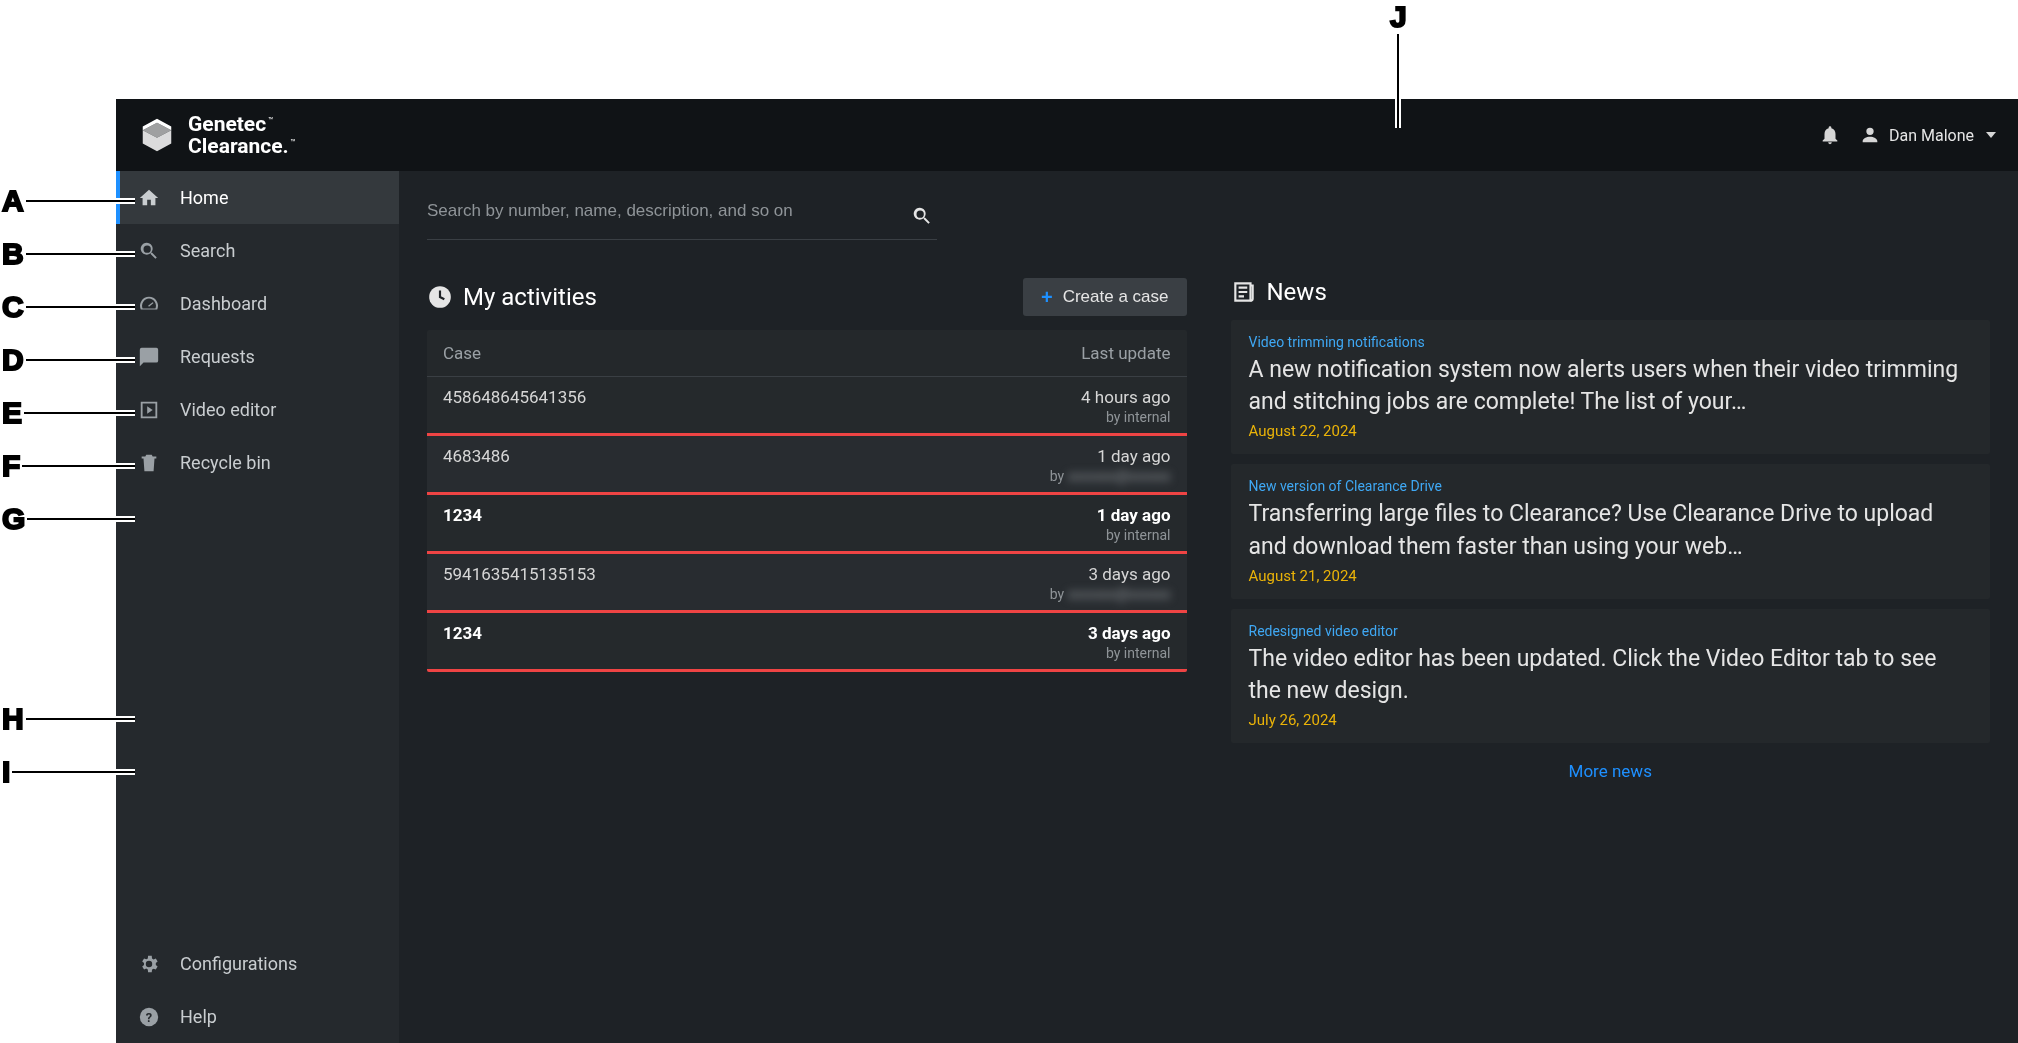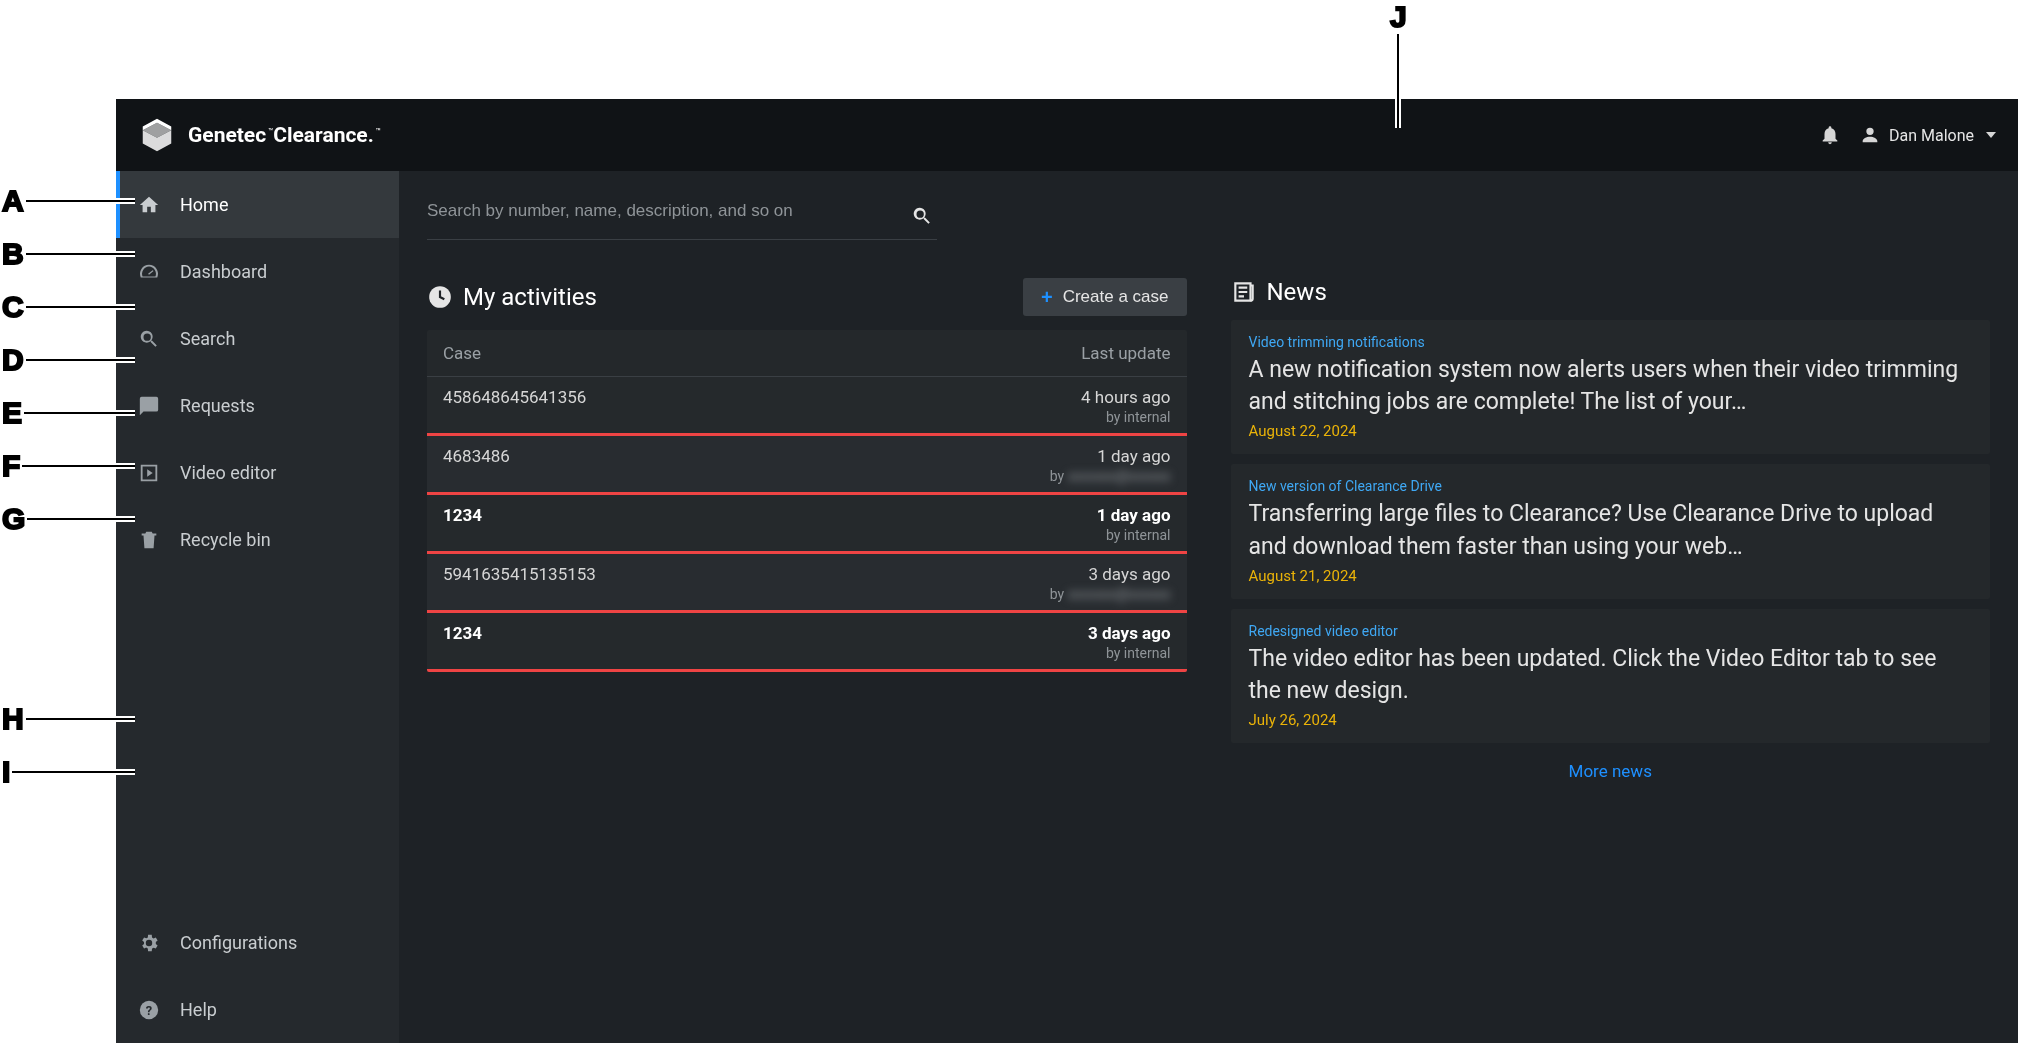--- a/index.html
+++ b/index.html
@@ -32,21 +32,21 @@
     display: flex;
     align-items: center;
     gap: 12px;
   }
   .brand-logo {
     width: 38px;
     height: 38px;
   }
   .brand-text {
     display: flex;
-    flex-direction: row;
+    flex-direction: column;
     line-height: 1.05;
     font-weight: 700;
     color: #fff;
     font-size: 21px;
   }
   .brand-text .tm { font-size: 8px; font-weight: 400; vertical-align: super; margin-left: 2px;}
   .header-spacer { flex: 1; }
   .header-right {
     display: flex;
     align-items: center;
@@ -81,21 +81,21 @@
   
   .sidebar {
     width: 283px;
     background: #25292d;
     display: flex;
     flex-direction: column;
     position: relative;
   }
   .side-main { flex: 1; }
   .side-item {
-    height: 67px;
+    height: 53px;
     display: flex;
     align-items: center;
     gap: 20px;
     padding-left: 22px;
     color: #c9cdd0;
     font-size: 18px;
     cursor: pointer;
     position: relative;
   }
   .side-item.active {
@@ -364,29 +364,29 @@
     <div class="sidebar">
       <div class="side-main">
         <div class="side-item active">
           <svg class="side-ico" viewBox="0 0 24 24">
               <path d="M10 20v-6h4v6h5v-8h3L12 3 2 12h3v8z"></path>
             </svg>
           <span>Home</span>
         </div>
         <div class="side-item">
           <svg class="side-ico" viewBox="0 0 24 24">
+              <path d="M15.5 14h-.8l-.3-.3a6.5 6.5 0 1 0-.7.7l.3.3v.8l5 5 1.5-1.5-5-5zM10 14a4 4 0 1 1 0-8 4 4 0 0 1 0 8z"></path>
+            </svg>
+          <span>Search</span>
+        </div>
+        <div class="side-item">
+          <svg class="side-ico" viewBox="0 0 24 24">
               <path d="M12 4a10 10 0 0 0-9 14h18a10 10 0 0 0-9-14zm0 2a8 8 0 0 1 7 11H5a8 8 0 0 1 7-11zm4 4l-5 4 1 1 5-4z"></path>
             </svg>
           <span>Dashboard</span>
-        </div>
-        <div class="side-item">
-          <svg class="side-ico" viewBox="0 0 24 24">
-              <path d="M15.5 14h-.8l-.3-.3a6.5 6.5 0 1 0-.7.7l.3.3v.8l5 5 1.5-1.5-5-5zM10 14a4 4 0 1 1 0-8 4 4 0 0 1 0 8z"></path>
-            </svg>
-          <span>Search</span>
         </div>
         <div class="side-item">
           <svg class="side-ico" viewBox="0 0 24 24">
               <path d="M20 2H4a2 2 0 0 0-2 2v18l4-4h14a2 2 0 0 0 2-2V4a2 2 0 0 0-2-2z"></path>
             </svg>
           <span>Requests</span>
         </div>
         <div class="side-item">
           <svg class="side-ico" viewBox="0 0 24 24">
               <path d="M4 4h16v16H4z" fill="none" stroke="#9aa0a5" stroke-width="2"></path>

